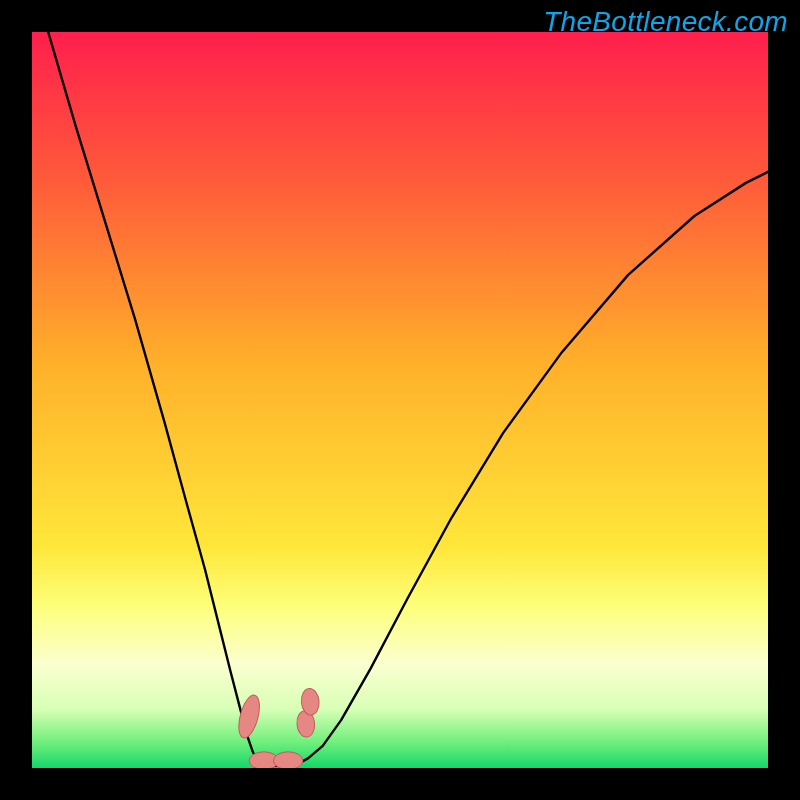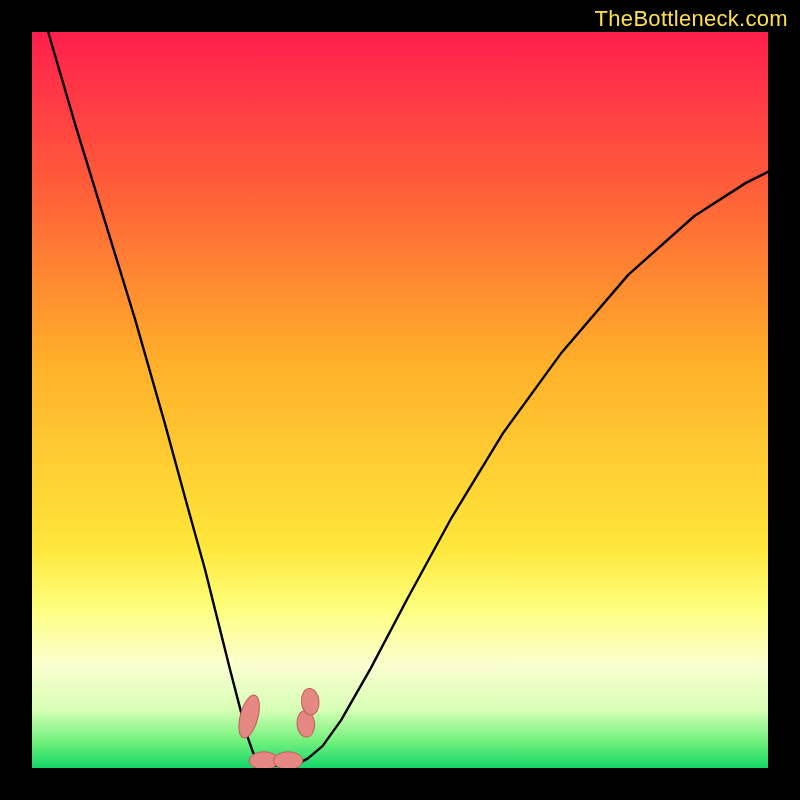--- a/index.html
+++ b/index.html
@@ -22,24 +22,25 @@
     left: 32px;
     top: 32px;
     width: 736px;
     height: 736px;
     overflow: hidden;
   }
   .watermark {
     position: absolute;
     top: 6px;
     right: 12px;
-    color: #fde047;
-    font-size: 22px;
+    color: #0ea5e9;
+    font-size: 28px;
     font-weight: 500;
     letter-spacing: 0.3px;
+    font-style: italic;
   }
   svg { display: block; }
 </style>
 </head>
 <body>
 
 <div class="frame">
   <div class="watermark">TheBottleneck.com</div>
   <div class="plot">
     <svg id="chart-svg" width="736" height="736" viewBox="0 0 736 736" preserveAspectRatio="none">

